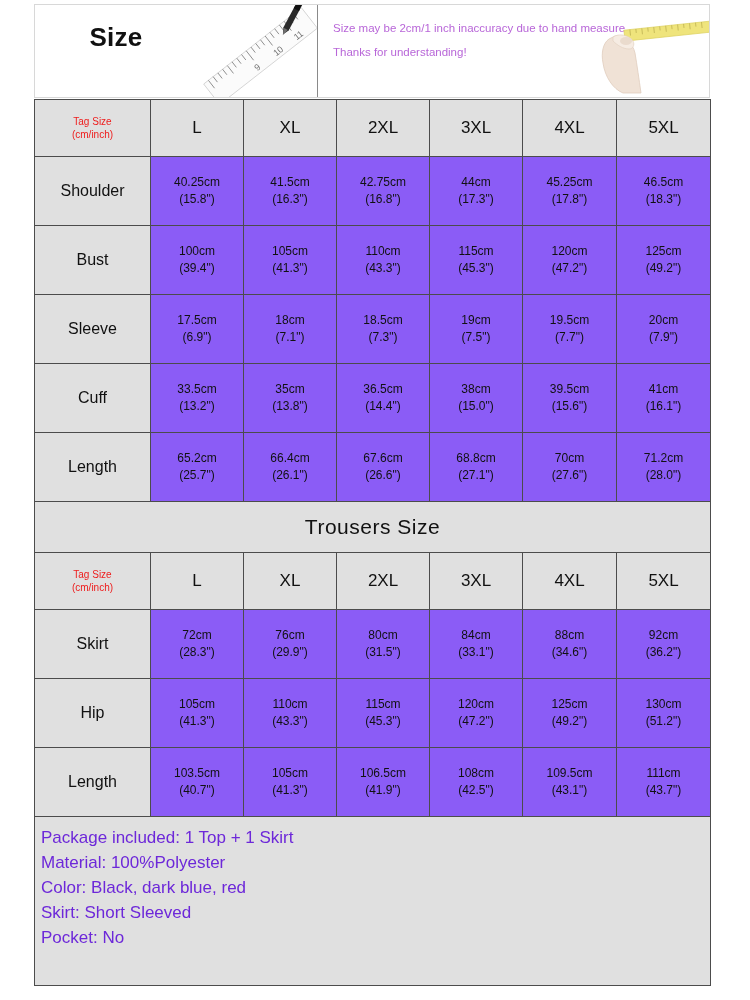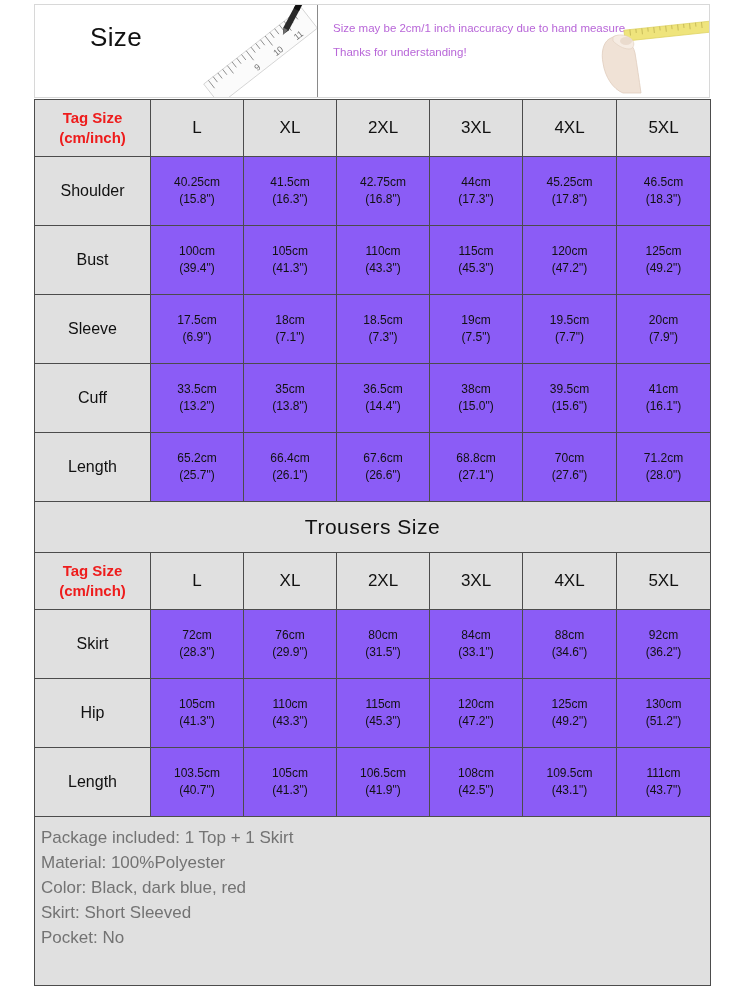--- a/index.html
+++ b/index.html
@@ -26,21 +26,21 @@
     box-sizing: border-box;
     overflow: hidden;
   }
   .banner-title {
     position: absolute;
     left: 26px;
     top: 16px;
     width: 110px;
     text-align: center;
     font-size: 26px;
-    font-weight: normal;
+    font-weight: bold;
     color: #111111;
     line-height: 1.25;
     letter-spacing: 0.3px;
   }
   .banner-divider {
     position: absolute;
     left: 282px;
     top: 0px;
     width: 1px;
     height: 94px;
@@ -102,45 +102,44 @@
     font-size: 12px;
     height: 68px;
   }
   td.section-title {
     height: 50px;
     font-size: 21px;
     letter-spacing: 0.5px;
   }
   td.tag-head {
     color: #ee1c1c;
-    font-size: 15px;
+    font-size: 10px;
     line-height: 1.35;
     height: 56px;
     width: 116px;
-    font-weight: bold;
   }
   td.size-head {
     height: 56px;
     font-size: 17px;
   }
   td.rowlabel {
     font-size: 16px;
     width: 116px;
   }
   td.notes {
     background: #e0e0e0;
     text-align: left;
     padding: 8px 0 10px 6px;
     height: 150px;
     vertical-align: top;
   }
   td.notes div {
     font-size: 17px;
     line-height: 25px;
-    color: #737373;
+    color: #6d28d9;
     white-space: nowrap;
   }
 </style>
 </head>
 <body>
 
 <div class="banner">
 
   <div class="banner-title">
     <div>Size</div>

